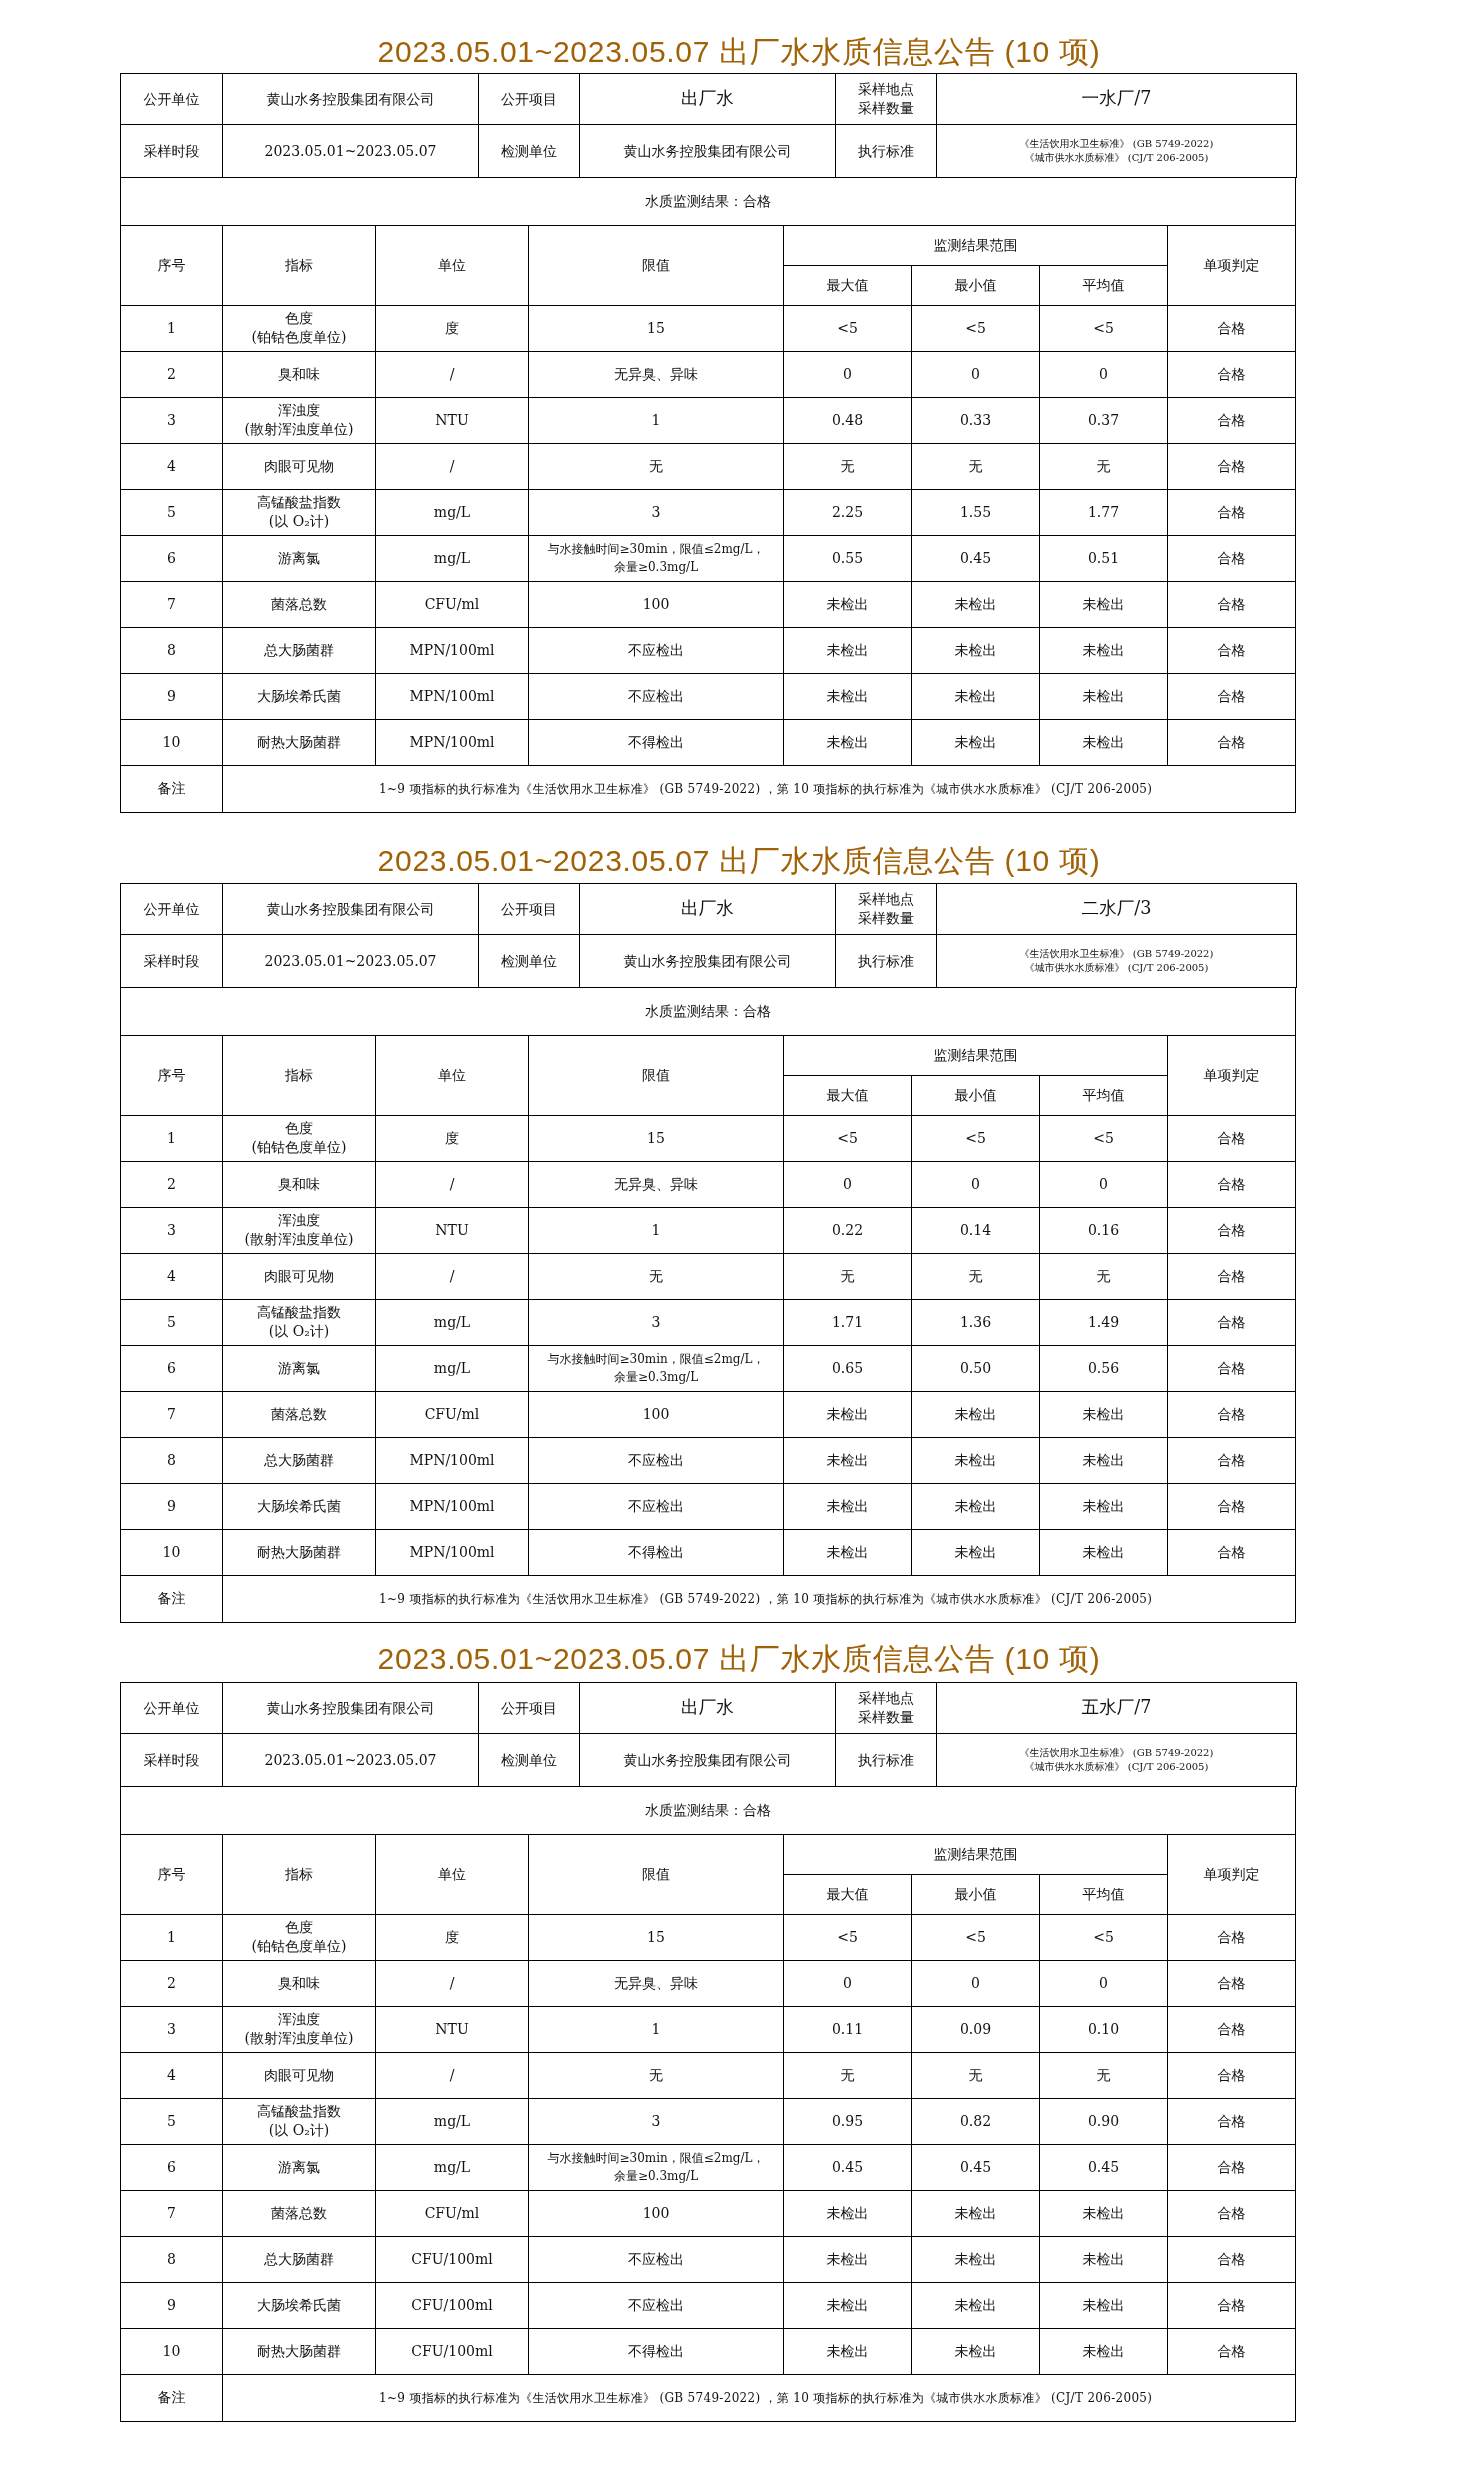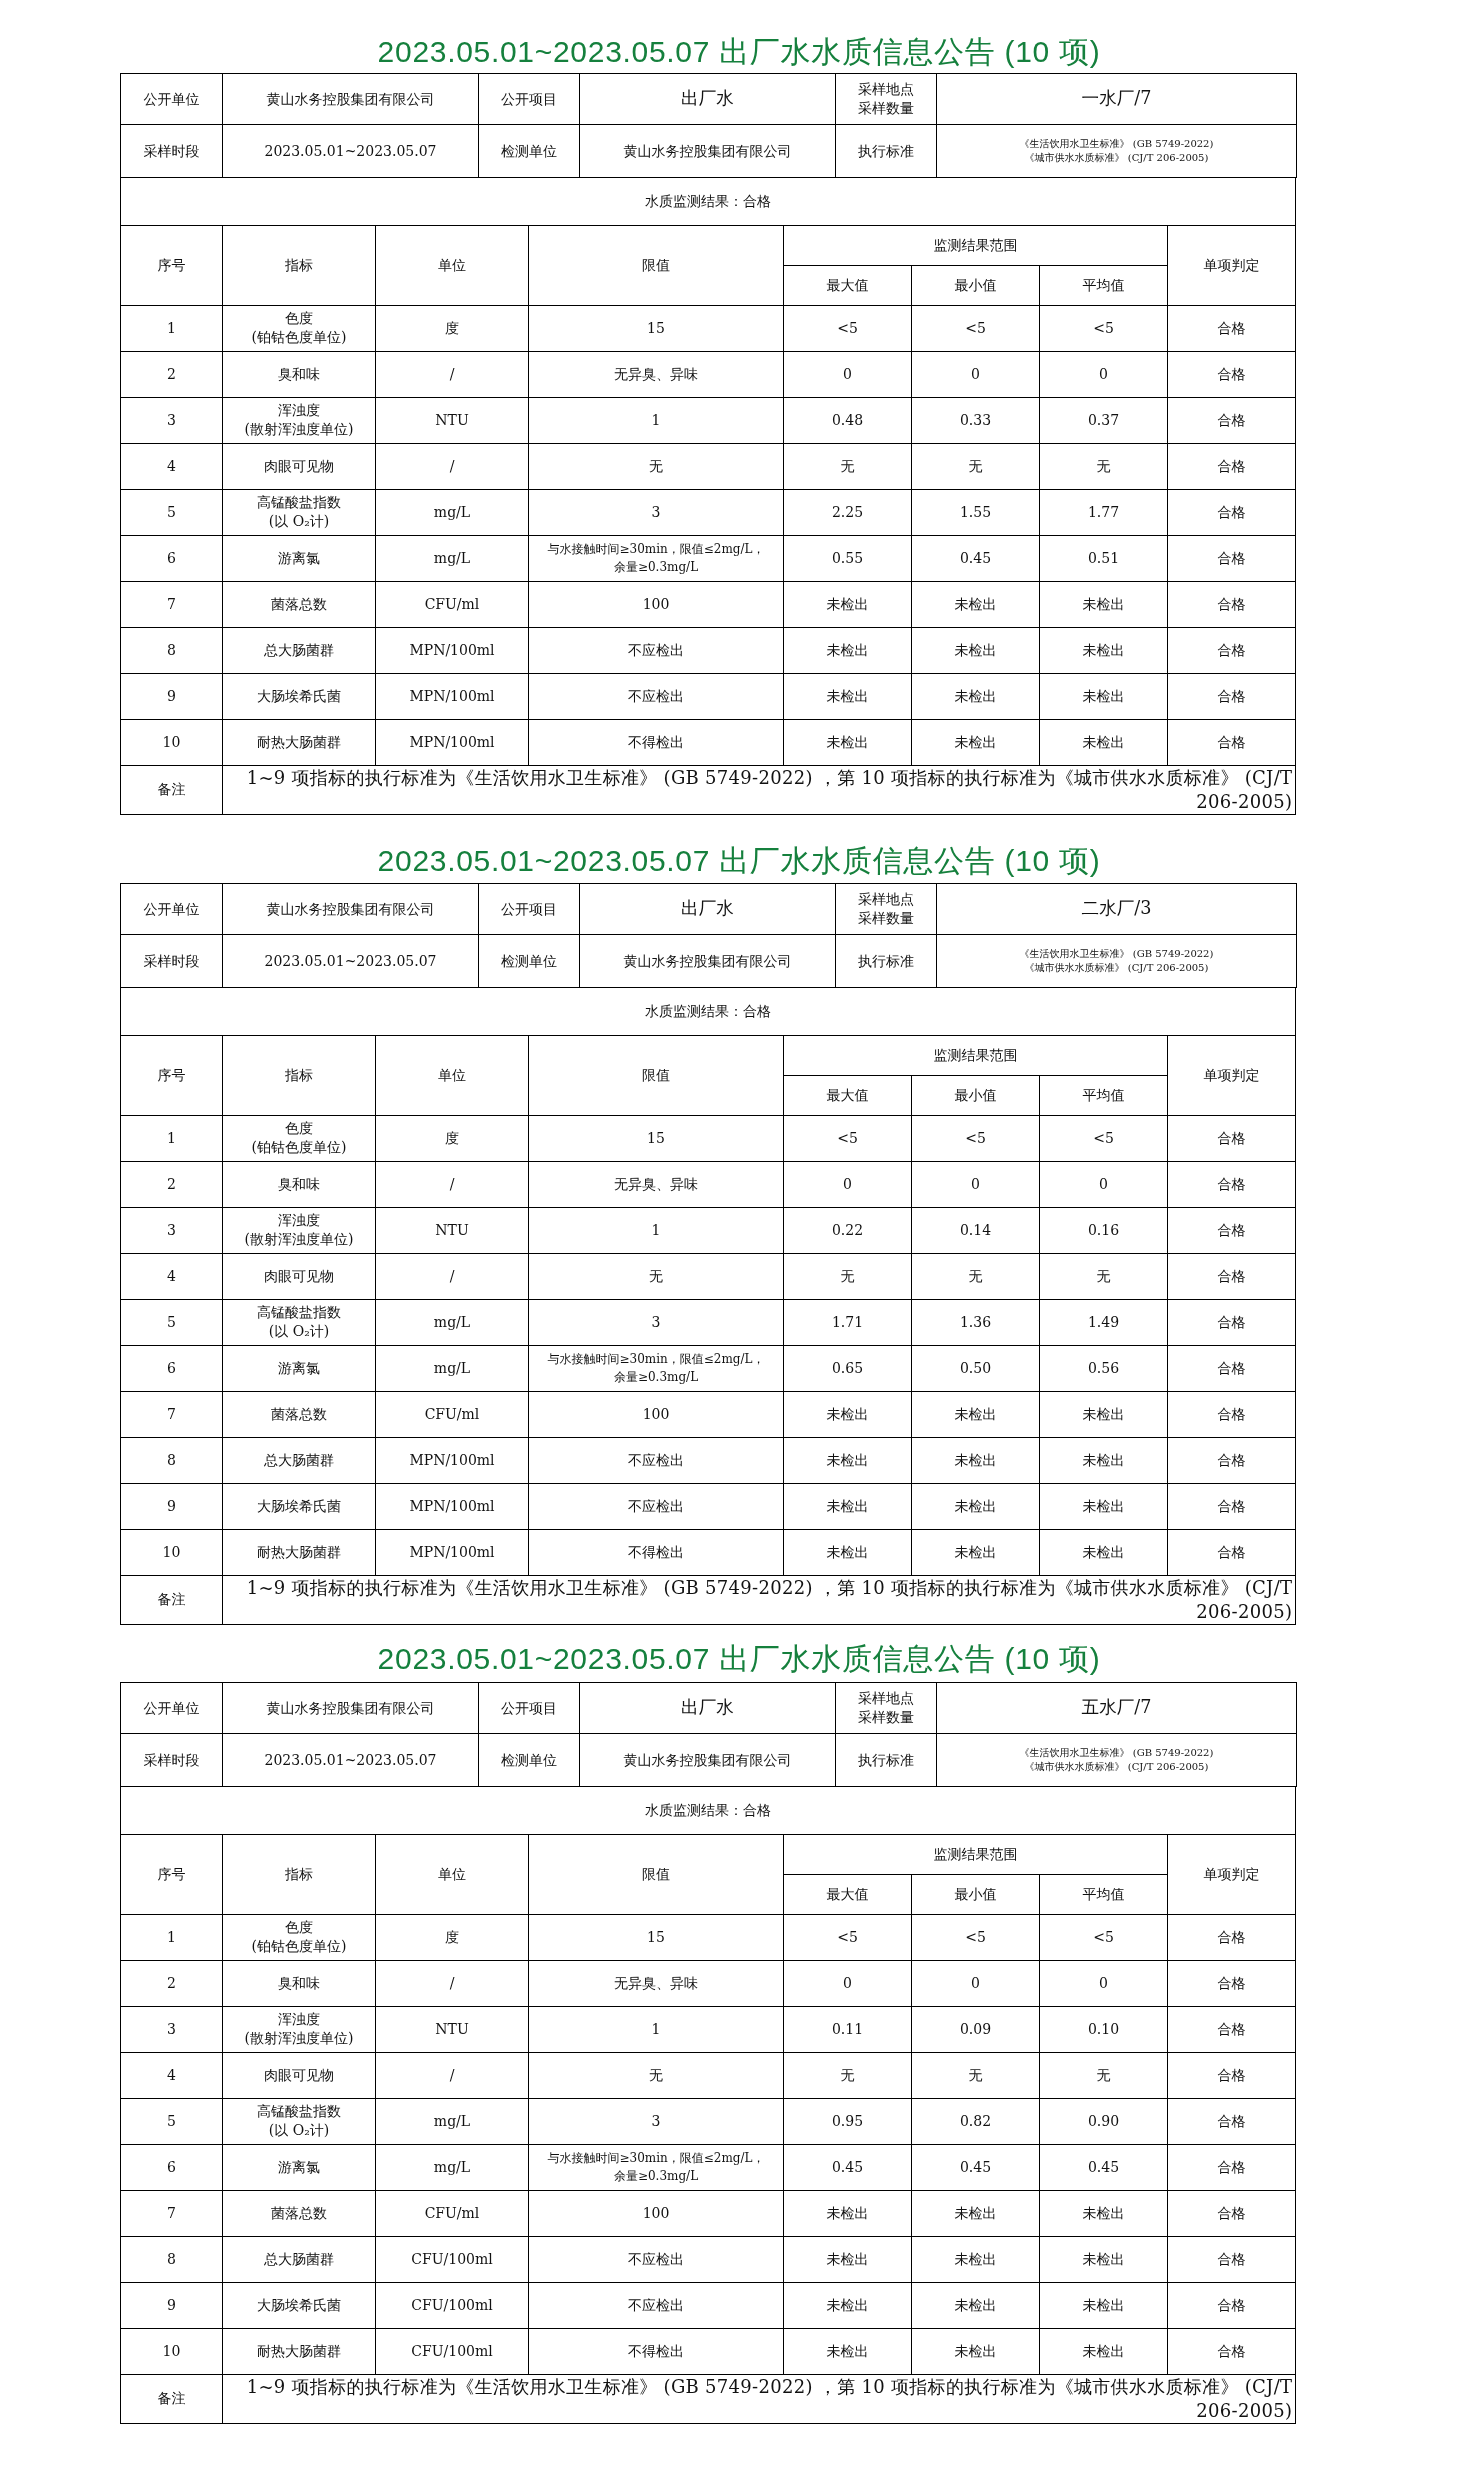--- a/index.html
+++ b/index.html
@@ -1,32 +1,32 @@
 <!DOCTYPE html>
 <html style="font-size:10.8px"><head>
 <meta charset="utf-8">
 <style>
   html, body { margin: 0; padding: 0; background: #ffffff; }
   body { width: 1478px; height: 2487px; position: relative; overflow: hidden;
          font-family: "DejaVu Serif", "Liberation Serif", serif; color: #111; }
   .block { position: absolute; left: 120px; width: 1176px; }
   .title { position: absolute; left: 0; width: 1478px; text-align: center;
            font-family: "Liberation Sans", "DejaVu Sans", sans-serif;
-           font-size: 30px; color: #15803d; letter-spacing: 0.7px; }
+           font-size: 30px; color: #a16207; letter-spacing: 0.7px; }
   table { border-collapse: collapse; width: 1176px; table-layout: fixed; }
   td { border: 1.4px solid #000; text-align: center; vertical-align: middle;
        font-size: 14px; padding: 0 2.7px; line-height: 1.35; }
   .meta td { height: 49px; }
   .meta .big { font-size: 17.6px; }
   .meta .std { font-size: 10px; line-height: 1.4; }
   .result td { height: 47px; }
   .hdr td { height: 39px; }
   .row td { height: 45px; }
   .note td { height: 46px; }
-  .note .text { text-align: right; padding-left: 16px; font-size: 18px; letter-spacing: 0.3px; }
+  .note .text { text-align: center; padding-left: 16px; font-size: 12px; letter-spacing: 0.3px; }
   .small { font-size: 12px; line-height: 1.5; }
 </style>
 </head>
 <body>
 
 <div id="report-0">
   <div class="title" style="top:32px">2023.05.01~2023.05.07 出厂水水质信息公告 (10 项)</div>
   <div class="block" style="top:73px">
     <table>
       <colgroup>

